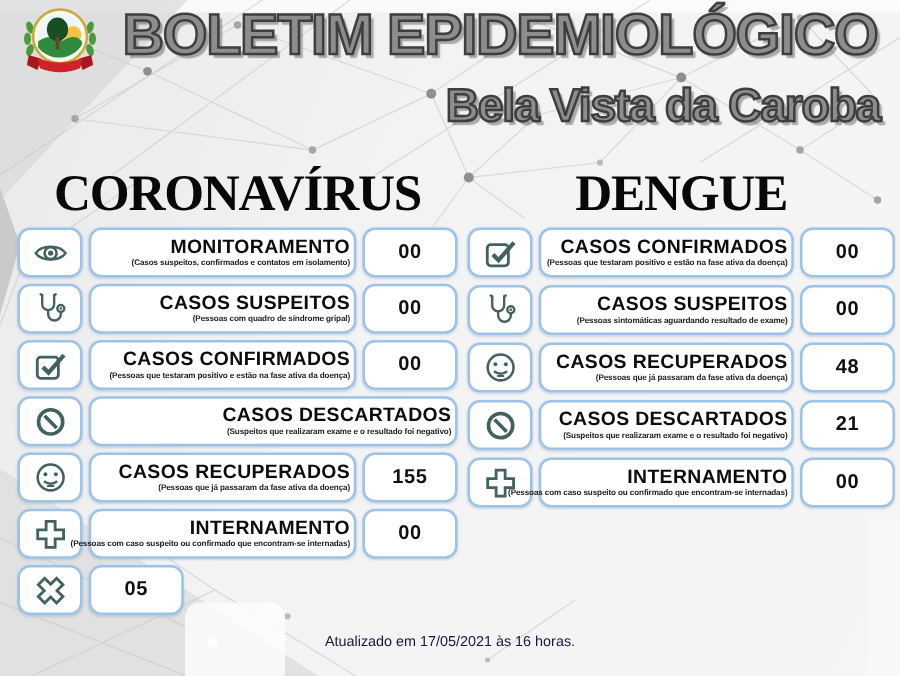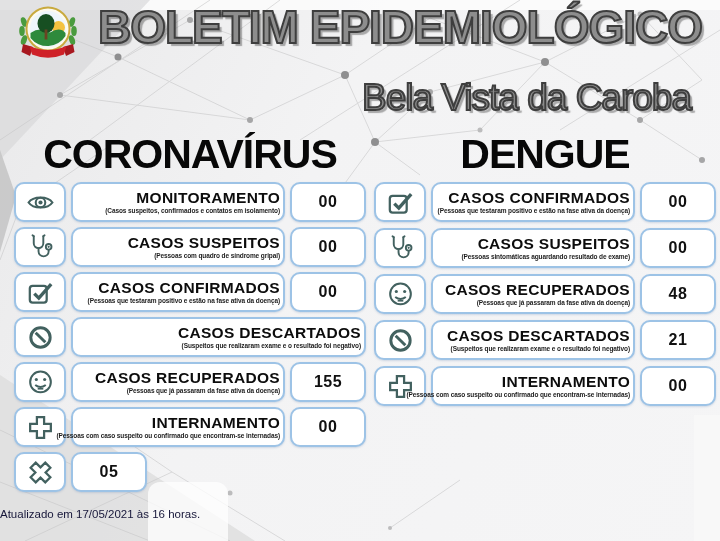--- a/index.html
+++ b/index.html
@@ -27,36 +27,36 @@
   .logo svg{width:100%;height:100%;}
   .main-title{
     position:absolute;left:84px;top:0;width:632px;margin:0;
     text-align:center;font-size:46px;font-weight:bold;letter-spacing:-1px;
     color:var(--title-fill);
     -webkit-text-stroke:2px var(--title-outline);
     text-shadow:3px 3px 1px rgba(55,55,55,0.40);
     white-space:nowrap;
   }
   .sub-title{
-    position:absolute;right:16px;top:64px;margin:13px;
-    font-size:37px;font-weight:normal;letter-spacing:-1px;
+    position:absolute;right:16px;top:64px;margin:0;
+    font-size:37px;font-weight:bold;letter-spacing:-1px;
     color:var(--title-fill);
     -webkit-text-stroke:2px var(--title-outline);
     text-shadow:3px 3px 1px rgba(55,55,55,0.40);
     white-space:nowrap;
   }
 
   
   .col{position:absolute;top:133px;}
   .col-left{left:14px;width:352px;}
   .col-right{left:374px;width:342px;}
   .section-title{
     margin:0 0 6px;text-align:center;
     font-size:41px;line-height:1.05;font-weight:bold;letter-spacing:-1px;
-    color:#080808;white-space:nowrap;
+    color:#080808;white-space:nowrap;font-family:Liberation Serif, serif;
   }
   .rows{display:flex;flex-direction:column;gap:5px;}
   .col-right .rows{gap:6px;}
   .row{display:flex;gap:5px;height:40px;}
   .box{
     background:#fff;border:2px solid var(--box-border);border-radius:10px;
     box-shadow:0 1px 2px rgba(120,150,190,0.30);
   }
   .icon-box{width:52px;display:flex;align-items:center;justify-content:center;color:var(--icon-color);flex:0 0 auto;}
   .icon-box svg{width:27px;height:27px;display:block;}
@@ -64,21 +64,21 @@
   .label{font-size:15.5px;font-weight:bold;color:#0c0c0c;letter-spacing:0.3px;line-height:1.05;white-space:nowrap;}
   .sublabel{font-size:6.5px;letter-spacing:-0.1px;font-weight:600;color:#1c1c1c;white-space:nowrap;margin-top:1px;}
   .value-box{
     width:76px;flex:0 0 auto;display:flex;align-items:center;justify-content:center;
     font-size:16px;font-weight:bold;color:var(--text-dark);letter-spacing:0.5px;
   }
 
   
   .footer-text{
     position:absolute;left:0;top:508px;width:720px;margin:0;
-    text-align:left;font-size:11.5px;color:#17173a;
+    text-align:center;font-size:11.5px;color:#17173a;
   }
 </style>
 </head>
 <body>
 
 <div class="page">
 
   <svg class="bg" viewBox="0 0 720 541" aria-hidden="true">
     <rect x="0" y="0" width="720" height="10" fill="#fbfbfb" opacity="0.85"></rect>
     <polygon points="0,0 150,0 0,160" fill="#d9d9da" opacity="0.7"></polygon>

